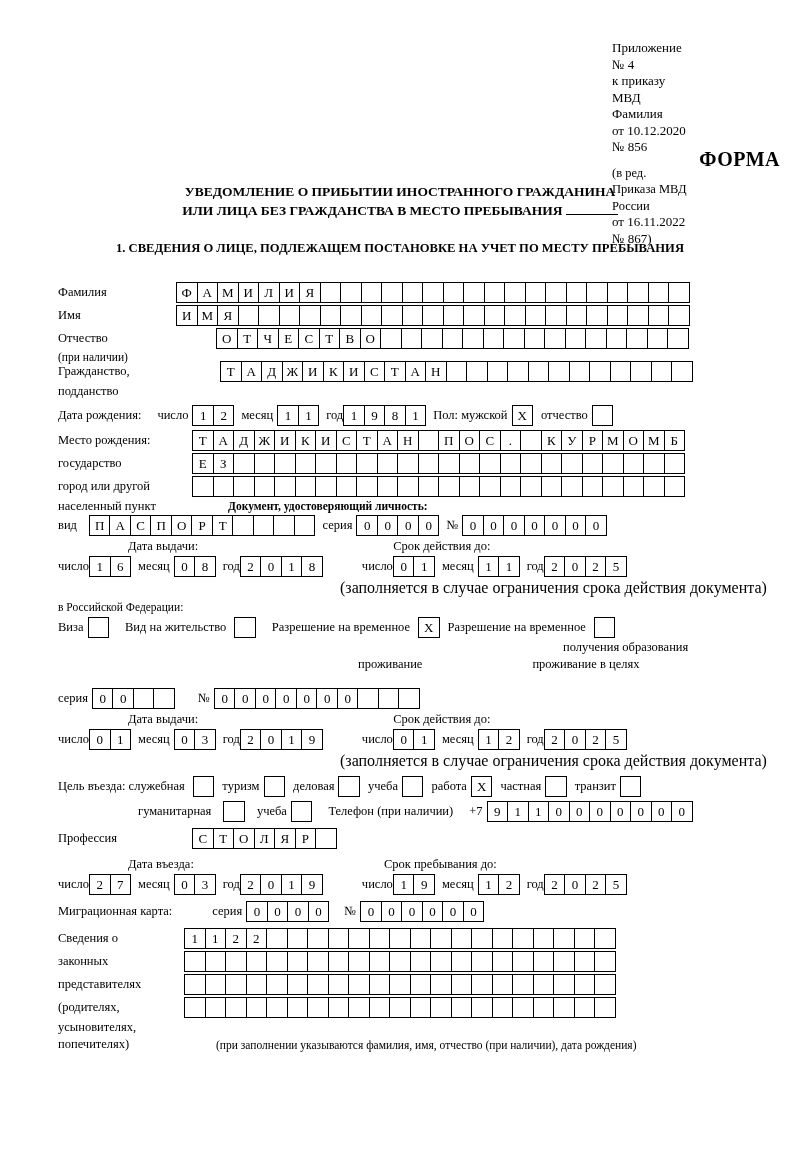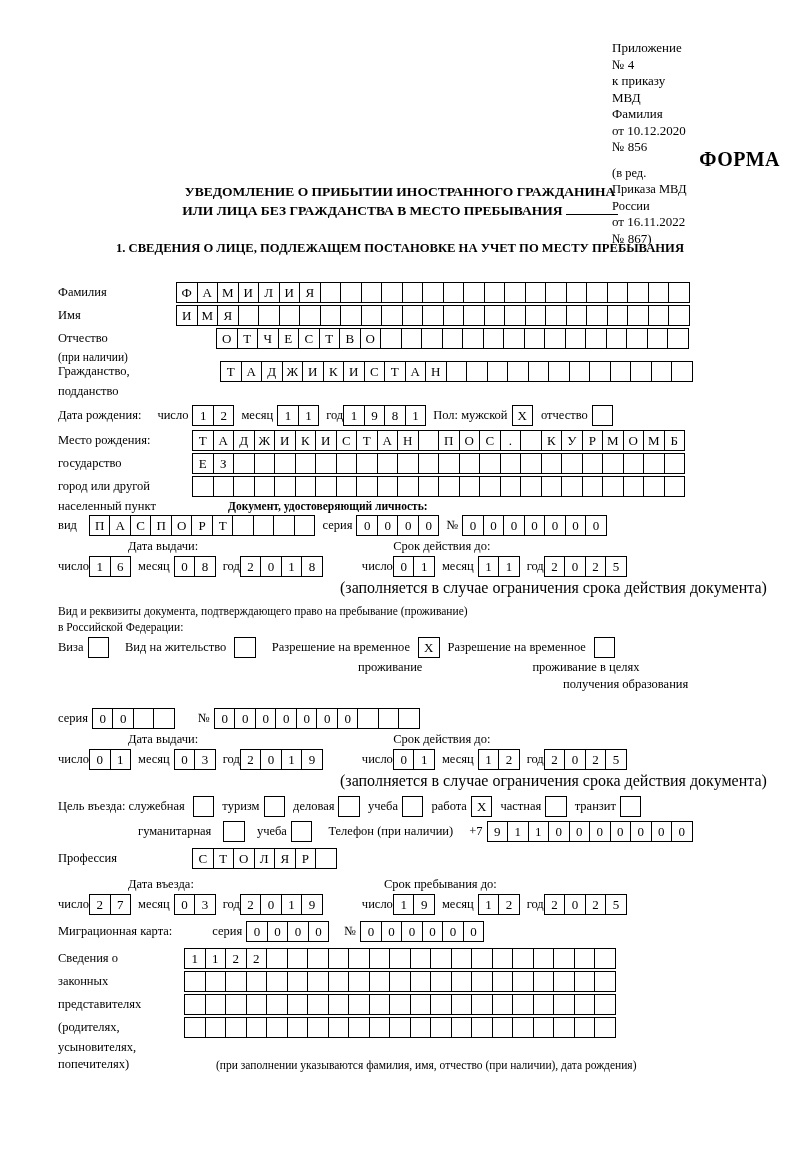--- a/index.html
+++ b/index.html
@@ -494,23 +494,20 @@
           <span class="cell">0</span>
           <span class="cell">2</span>
           <span class="cell">5</span>
         </span>
     </div>
 
     <div class="row" style="padding-left:282px">
       <span class="note">(заполняется в случае ограничения срока действия документа)</span>
     </div>
 
-    <div class="row" style="margin-top:8px">
-      <span class="small">Вид и реквизиты документа, подтверждающего право на пребывание (проживание)</span>
-    </div>
     <div class="row" style="margin-top:4px">
       <span class="small">в Российской Федерации:</span>
     </div>
 
     <div class="row" style="margin-top:4px">
       <span>Виза</span>
         <span class="sp4"></span>
       <span class="chk"></span>
         <span class="sp16"></span>
       <span>Вид на жительство</span>
@@ -519,27 +516,27 @@
         <span class="sp16"></span>
       <span>Разрешение на временное</span>
         <span class="sp8"></span>
       <span class="chk">X</span>
         <span class="sp8"></span>
       <span>Разрешение на временное</span>
         <span class="sp8"></span>
       <span class="chk"></span>
     </div>
 
+    <div class="row" style="padding-left:505px">
+      <span>получения образования</span>
+    </div>
     <div class="row" style="margin-top:2px; padding-left:300px">
       <span>проживание</span>
       <span style="display:inline-block;width:110px"></span>
       <span>проживание в целях</span>
-    </div>
-    <div class="row" style="padding-left:505px">
-      <span>получения образования</span>
     </div>
 
     <div class="row" style="margin-top:16px">
       <span>серия</span>
         <span class="sp4"></span>
       <span class="boxes">
           <span class="cell">0</span>
           <span class="cell">0</span>
           <span class="cell"></span>
           <span class="cell"></span>

